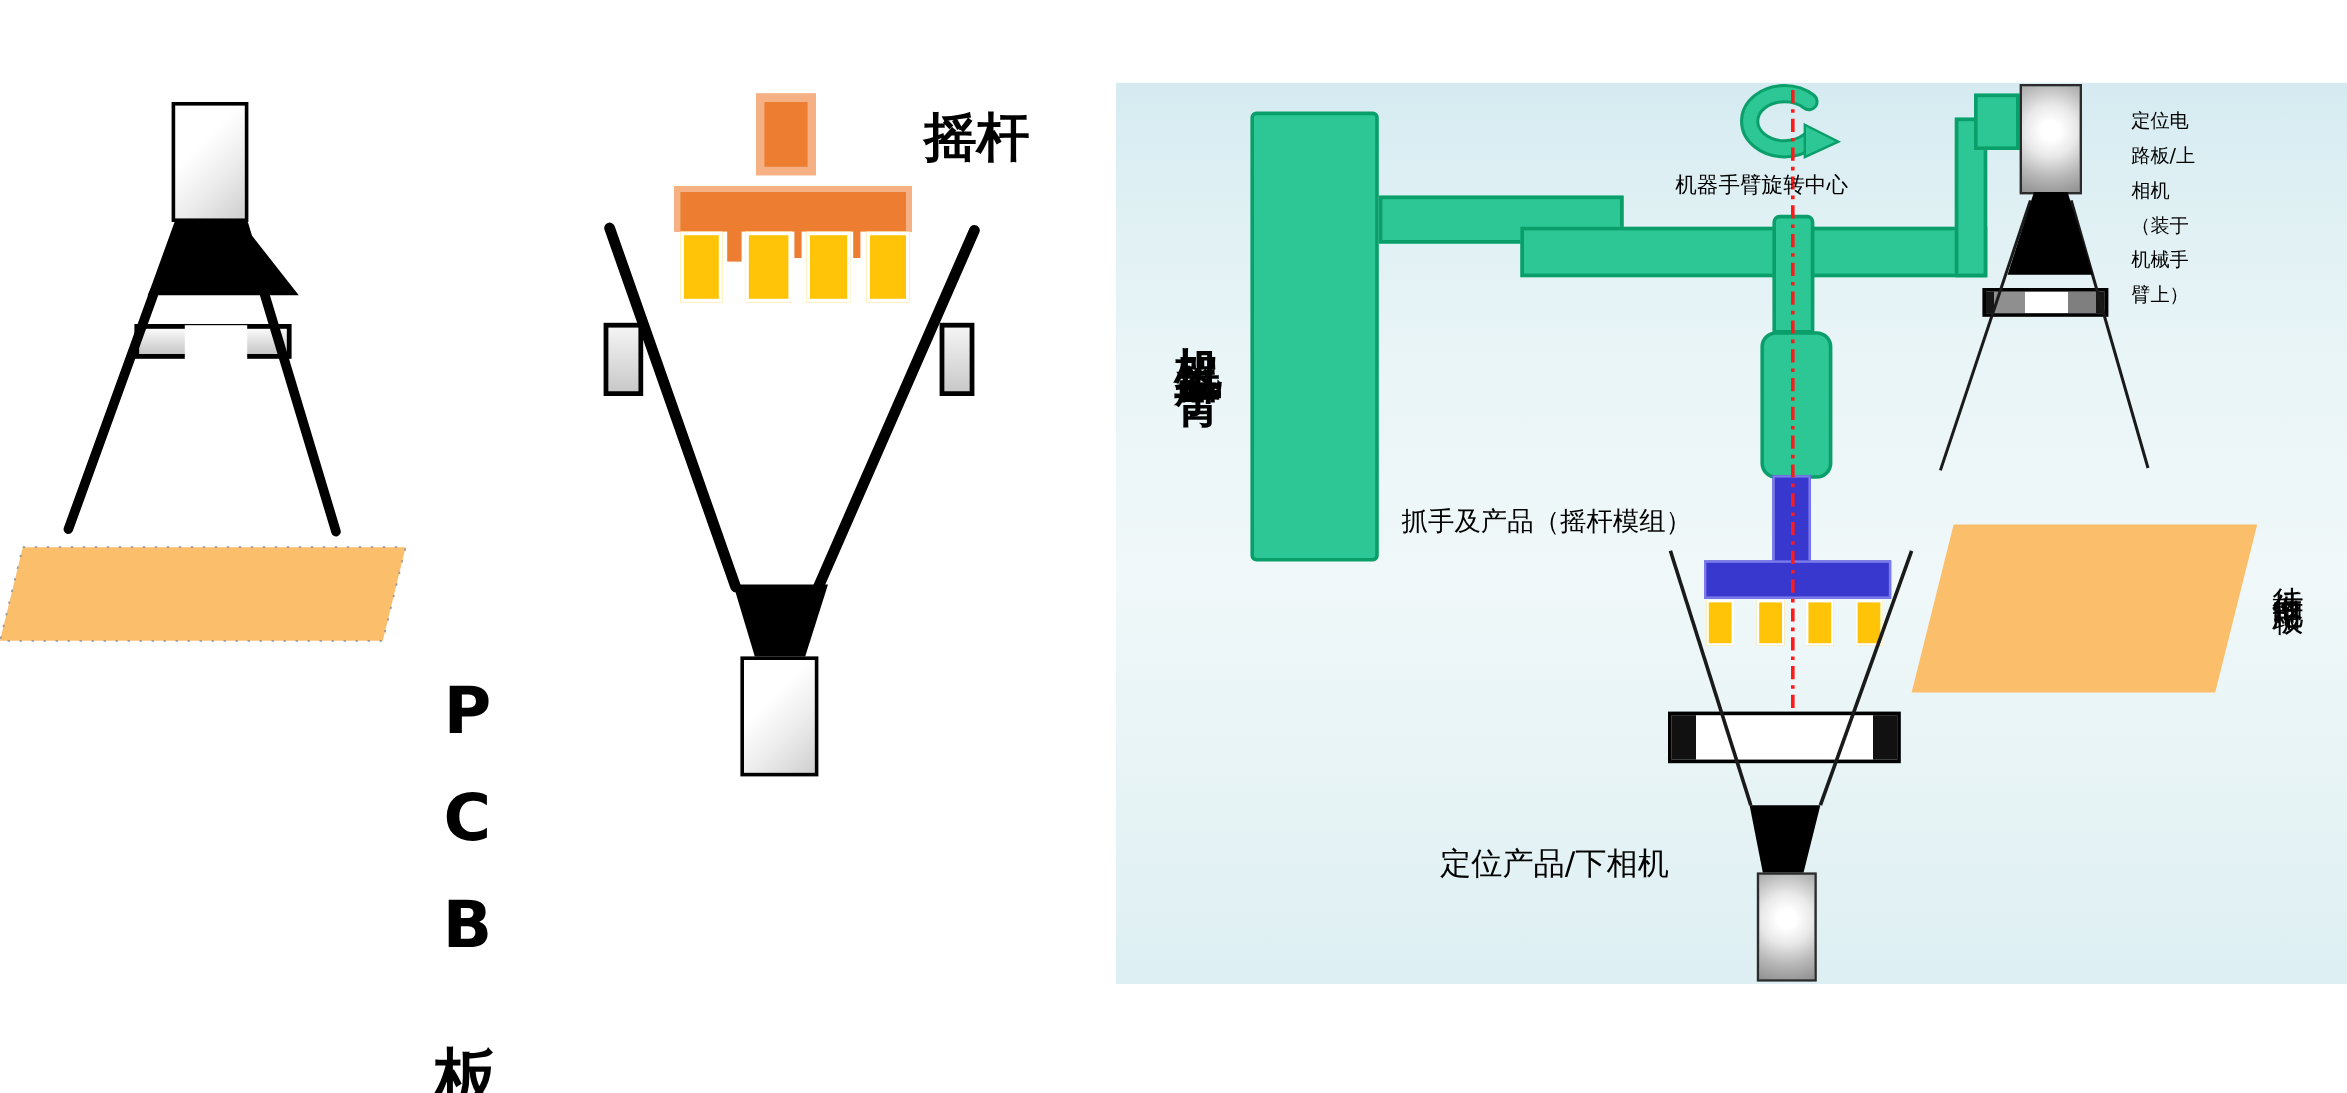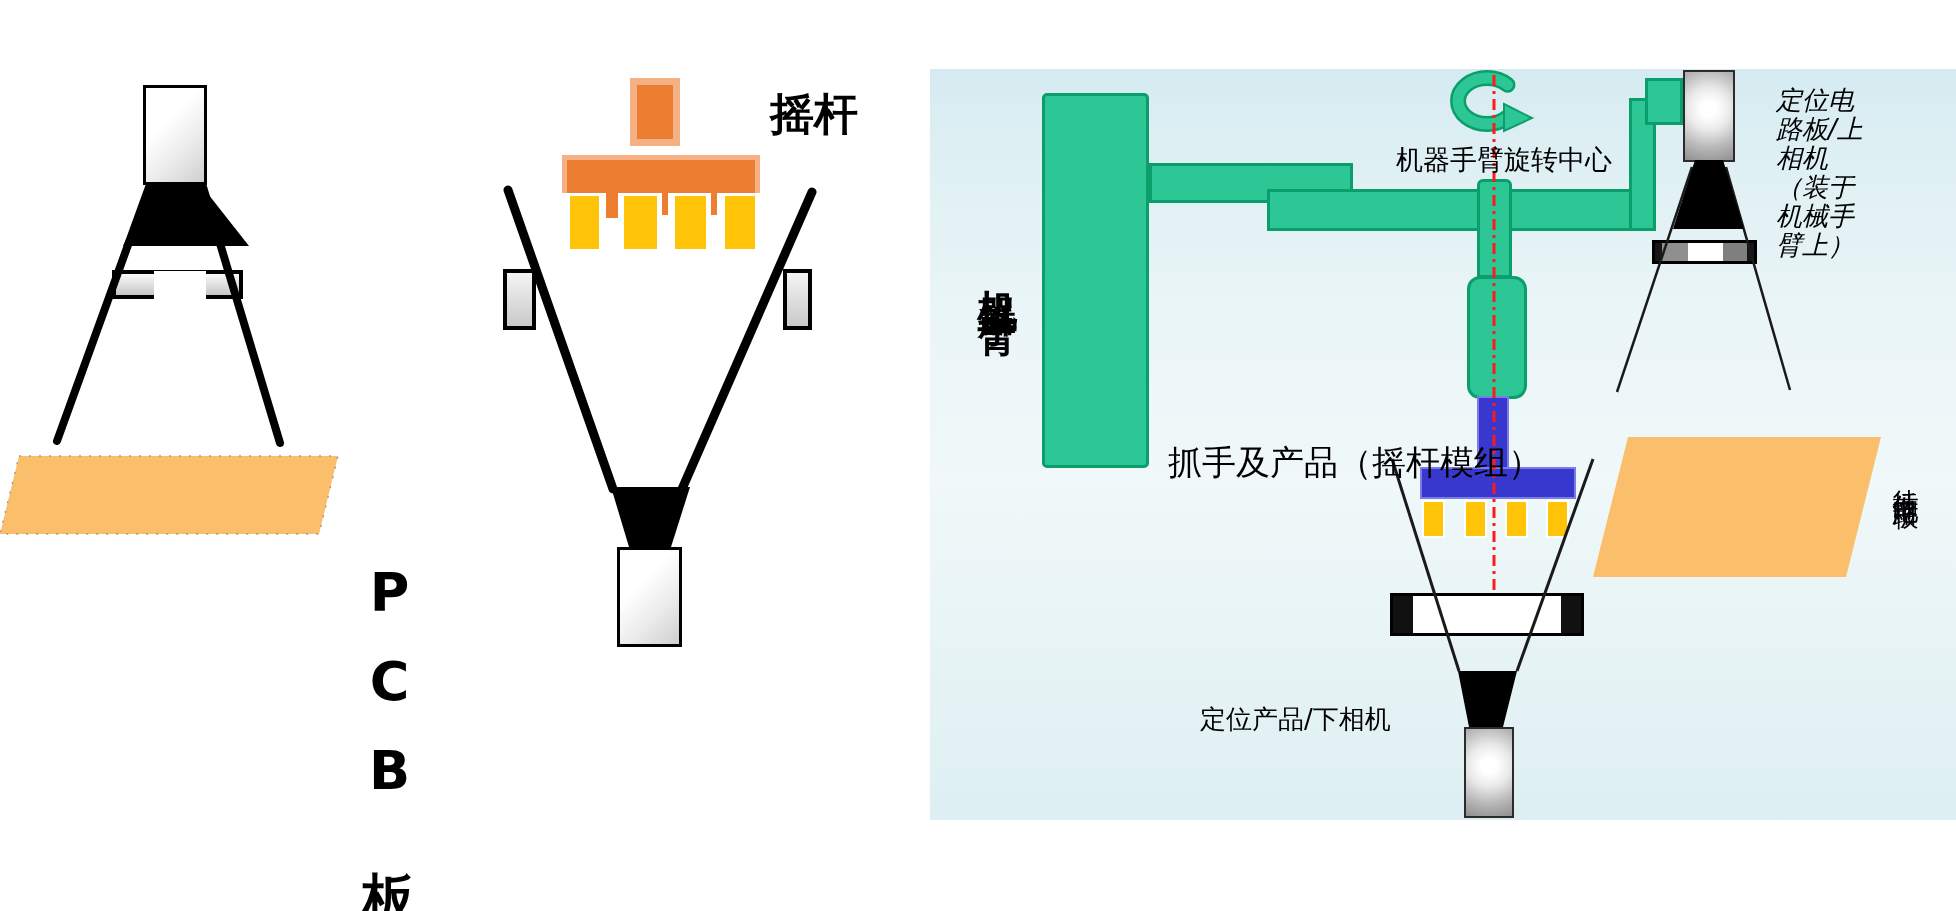--- a/index.html
+++ b/index.html
@@ -111,23 +111,23 @@
 
     <path d="M 1507.5 84.7 A 29 23 0 1 0 1507.5 117.3" fill="none" style="stroke:var(--arm-green-border)" stroke-width="16" stroke-linecap="round"></path>
     <path d="M 1507.5 84.7 A 29 23 0 1 0 1507.5 117.3" fill="none" style="stroke:var(--arm-green)" stroke-width="11" stroke-linecap="round"></path>
     <polygon points="1504,104 1532,118 1504,131" style="fill:var(--arm-green);stroke:var(--arm-green-border)" stroke-width="2"></polygon>
 
     <line x1="1494" y1="75" x2="1494" y2="592" style="stroke:var(--axis-red)" stroke-width="3" stroke-dasharray="11 5 3 5"></line>
   </svg>
 
   <div class="lbl vert" style="left:974px;top:175px;width:52px;height:195px;font-size:40px;font-weight:bold;
        letter-spacing:8px;text-align:center;">机器手臂</div>
-  <div class="lbl" style="left:1396px;top:142px;font-size:27px;">机器手臂旋转中心</div>
-  <div class="lbl" style="left:1168px;top:440px;font-size:34px;">抓手及产品（摇杆模组）</div>
-  <div class="lbl" style="left:1776px;top:86px;font-size:26px;line-height:29px;font-style:italic;">
+  <div class="lbl" style="left:1396px;top:142px;font-size:18px;">机器手臂旋转中心</div>
+  <div class="lbl" style="left:1168px;top:420px;font-size:22px;">抓手及产品（摇杆模组）</div>
+  <div class="lbl" style="left:1776px;top:86px;font-size:16px;line-height:29px;">
     <div>定位电</div>
     <div>路板/上</div>
     <div>相机</div>
     <div>（装于</div>
     <div>机械手</div>
     <div>臂上）</div>
   </div>
   <div class="lbl vert" style="left:1888px;top:468px;width:36px;height:180px;font-size:26px;letter-spacing:3px;">待插件电路板</div>
   <div class="lbl" style="left:1200px;top:702px;font-size:26px;">定位产品/下相机</div>
 

